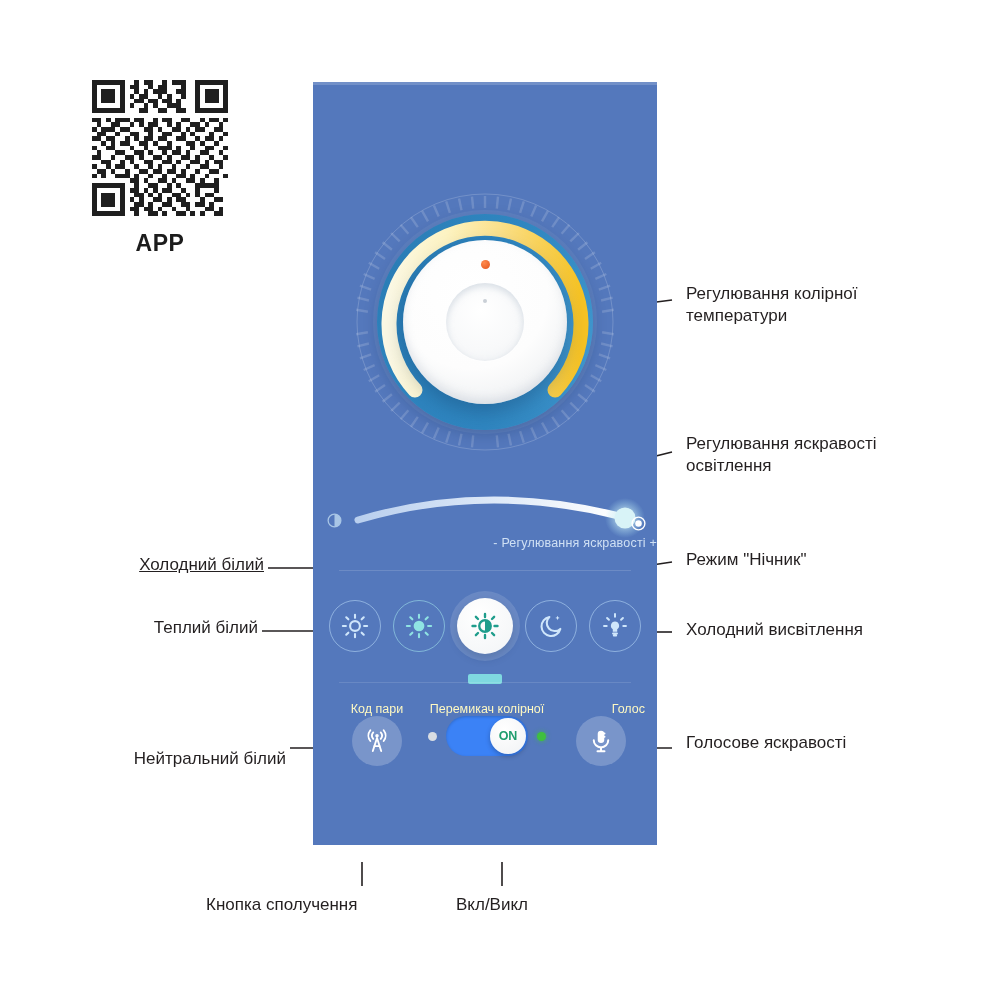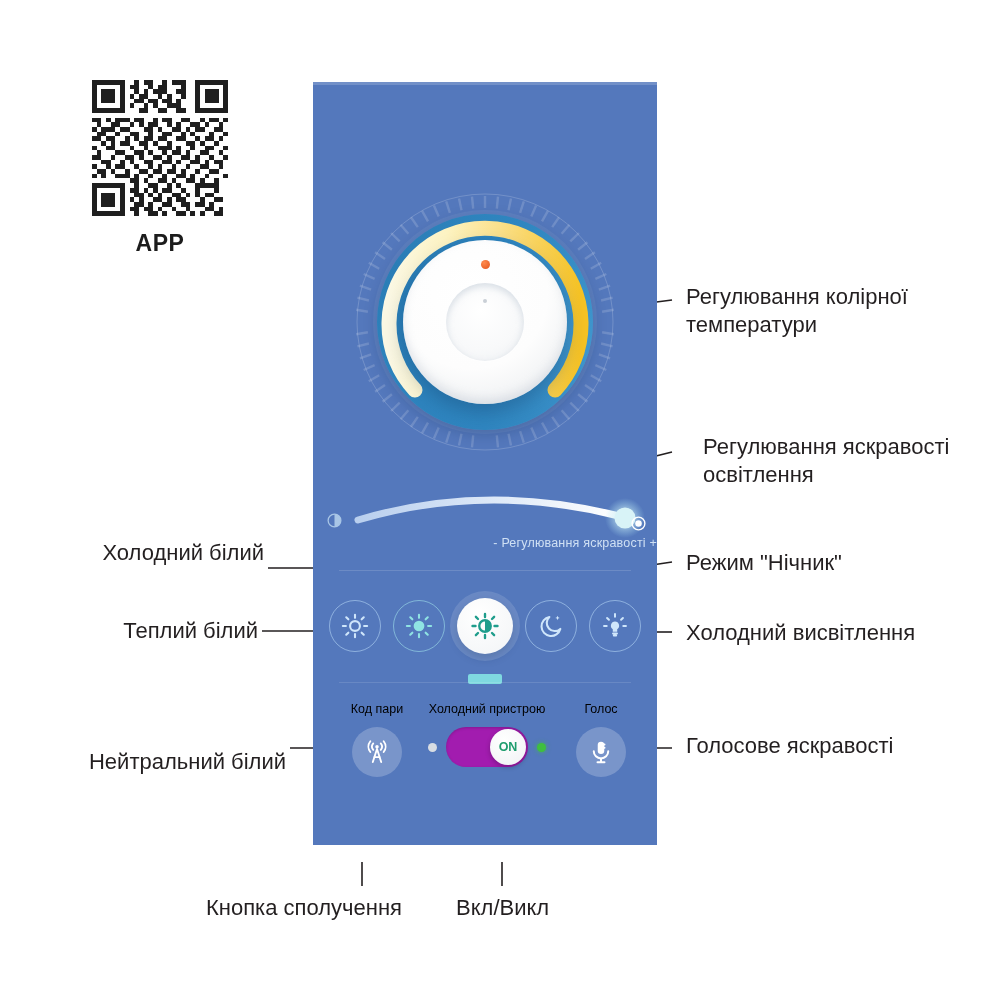--- a/index.html
+++ b/index.html
@@ -121,54 +121,54 @@
     width: 34px; height: 10px; border-radius: 2px; background: #7fd9e0;
   }
   .hr-faint2 {
     position: absolute; left: 26px; right: 26px; top: 600px; height: 1px;
     background: rgba(255,255,255,.12);
   }
 
   
   .bottom { position: absolute; left: 0; top: 612px; width: 344px; height: 120px; }
   .bcol { position: absolute; text-align: center; }
-  .bcap { font-size: 12.5px; color: #000000; margin-bottom: 11px; white-space: nowrap; }
+  .bcap { font-size: 12.5px; color: #fef9c3; white-space: nowrap; }
 
   .col-pair { left: 16px; top: 8px; width: 96px; }
   .col-switch { left: 104px; top: 8px; width: 140px; }
-  .col-voice { left: 244px; top: 8px; width: 88px; }
+  .col-voice { left: 244px; top: 8px; width: 88px; text-align: right; }
 
   .round-btn {
     width: 50px; height: 50px; border-radius: 50%;
     background: rgba(255,255,255,.22);
     display: flex; align-items: center; justify-content: center;
     margin: 0 auto; color: #ffffff;
   }
   .round-btn svg { width: 28px; height: 28px; }
 
   .switch-row { display: flex; align-items: center; justify-content: center; gap: 9px; }
   .led { width: 9px; height: 9px; border-radius: 50%; }
   .led.off { background: #d8dde3; }
   .led.on  { background: #3fbf3f; box-shadow: 0 0 5px rgba(63,191,63,.8); }
   .toggle {
-    width: 82px; height: 40px; border-radius: 20px; background: #a21caf;
+    width: 82px; height: 40px; border-radius: 20px; background: #3b82f6;
     position: relative; box-shadow: inset 0 1px 3px rgba(0,0,0,.18);
   }
   .toggle-knob {
     position: absolute; right: 2px; top: 2px; width: 36px; height: 36px;
     border-radius: 50%;
     background: radial-gradient(circle at 40% 32%, #ffffff, #f0f2f4);
     display: flex; align-items: center; justify-content: center;
     font-size: 12.5px; font-weight: bold; color: #1f9d6e;
     box-shadow: 0 2px 5px rgba(0,0,0,.25);
   }
 
   
   .callout {
-    position: absolute; font-size: 22px; color: #231f20; line-height: 1.28;
+    position: absolute; font-size: 17px; color: #231f20; line-height: 1.28;
     white-space: pre-line;
   }
   .callout.right { text-align: left; }
   .callout.left  { text-align: right; }
   .leaders { position: absolute; left: 0; top: 0; width: 1000px; height: 1000px; pointer-events: none; }
 </style>
 </head>
 <body>
 
 <div id="stage">
@@ -589,21 +589,21 @@
           <svg viewBox="0 0 24 24" fill="none" stroke="currentColor" stroke-width="1.6" stroke-linecap="round">
             <circle cx="12" cy="7.4" r="1.5" fill="currentColor" stroke="none"></circle>
             <path d="M8.8 4.6a4.3 4.3 0 0 0 0 5.6M15.2 4.6a4.3 4.3 0 0 1 0 5.6"></path>
             <path d="M6.3 2.8a7.3 7.3 0 0 0 0 9.2M17.7 2.8a7.3 7.3 0 0 1 0 9.2"></path>
             <path d="M12 9.4 8.4 20.6M12 9.4l3.6 11.2M9.5 16.4h5"></path>
           </svg>
         </div>
       </div>
 
       <div class="bcol col-switch">
-        <div class="bcap">Холодний пристрою</div>
+        <div class="bcap">Перемикач колірної</div>
         <div class="switch-row">
           <span class="led off"></span>
           <div class="toggle">
             <div class="toggle-knob">ON</div>
           </div>
           <span class="led on"></span>
         </div>
       </div>
 
       <div class="bcol col-voice">
@@ -616,30 +616,30 @@
             <path d="M12 5.6h3M12 8.4h3"></path>
           </svg>
         </div>
       </div>
     </div>
   </div>
 
   <div class="callout right" style="left:686px; top:283px;">Регулювання колірної
 температури</div>
 
-  <div class="callout right" style="left:686px; top:433px;margin-left:17px;">Регулювання яскравості
+  <div class="callout right" style="left:686px; top:433px;">Регулювання яскравості
 освітлення</div>
 
   <div class="callout right" style="left:686px; top:549px;">Режим "Нічник"</div>
 
   <div class="callout right" style="left:686px; top:619px;">Холодний висвітлення</div>
 
   <div class="callout right" style="left:686px; top:732px;">Голосове яскравості</div>
 
-  <div class="callout left" style="right:736px; top:539px;">Холодний білий</div>
+  <div class="callout left" style="right:736px; top:554px;text-decoration:underline;">Холодний білий</div>
 
   <div class="callout left" style="right:742px; top:617px;margin-left:11px;">Теплий білий</div>
 
   <div class="callout left" style="right:714px; top:748px;">Нейтральний білий</div>
 
   <div class="callout" style="left:206px; top:894px;">Кнопка сполучення</div>
 
   <div class="callout" style="left:456px; top:894px;">Вкл/Викл</div>
 
 </div>

